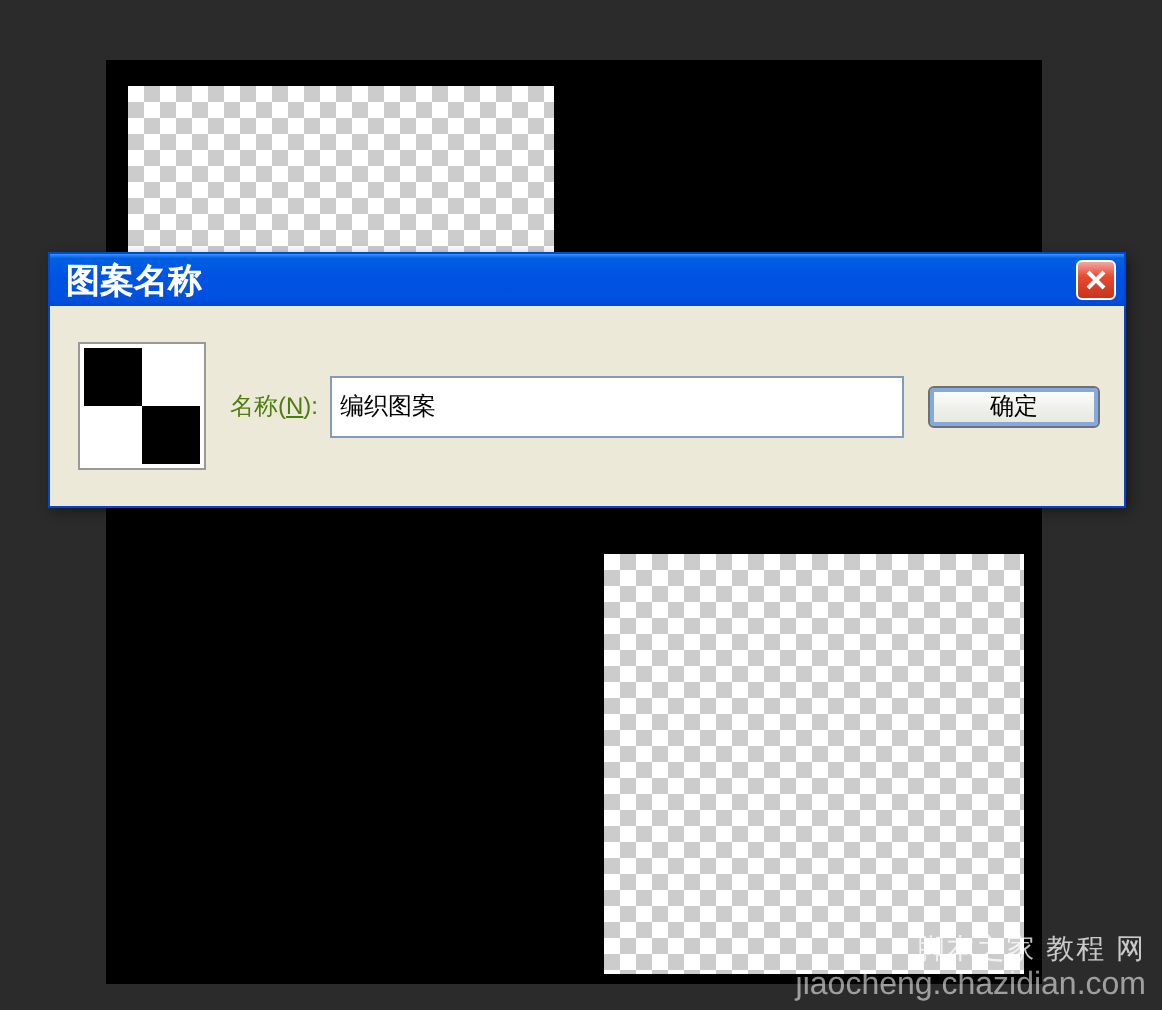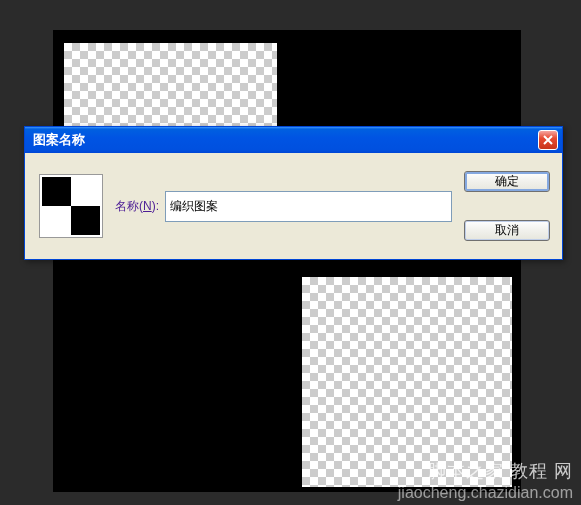--- a/index.html
+++ b/index.html
@@ -55,21 +55,21 @@
 }
 .titlebar {
   height: 26px;
   background: linear-gradient(to bottom, #3a93ff 0%, #0060e0 8%, #0054e3 40%, #0050df 88%, #0046d5 100%);
   display: flex;
   align-items: center;
   justify-content: space-between;
   padding: 0 4px 0 8px;
   color: #fff;
   font-weight: bold;
-  font-size: 13px;
+  font-size: 17px;
 }
 .close-btn {
   width: 20px;
   height: 20px;
   background: linear-gradient(to bottom, #f5a5a0 0%, #e74b32 40%, #c8341b 100%);
   border: 1px solid #fff;
   border-radius: 3px;
   display: flex;
   align-items: center;
   justify-content: center;
@@ -98,21 +98,21 @@
 }
 .pi-b { background: #000; }
 .pi-w { background: #fff; }
 .field-wrap {
   display: flex;
   align-items: center;
   gap: 6px;
   flex: 1;
 }
 .field-label {
-  color: #4c1d95;
+  color: #4d7c0f;
   white-space: nowrap;
 }
 .field-label u { text-decoration: underline; }
 .name-input {
   flex: 1;
   height: 31px;
   border: 1px solid #7f9db9;
   padding: 1px 4px;
   font-family: inherit;
   font-size: 12px;
@@ -140,21 +140,21 @@
 .watermark {
   position: absolute;
   right: 8px;
   bottom: 3px;
   color: rgba(255,255,255,0.75);
   font-size: 12px;
   font-family: sans-serif;
   text-align: right;
   line-height: 1.2;
 }
-.watermark .line1 { font-size: 18px; letter-spacing: 1px; }
+.watermark .line1 { font-size: 14px; letter-spacing: 1px; }
 .watermark .line2 { font-size: 16px; color: rgba(255,255,255,0.55); }
 </style>
 </head>
 <body>
 
 <div class="canvas-area">
   <div class="layer-top checker"></div>
   <div class="layer-bottom checker"></div>
 </div>
 
@@ -175,21 +175,20 @@
         <div class="pi-w"></div>
         <div class="pi-b"></div>
       </div>
     </div>
     <div class="field-wrap">
       <span class="field-label"><span>名称(</span><u>N</u><span>):</span></span>
       <input class="name-input" type="text" value="编织图案" style="">
     </div>
     <div class="btn-col">
       <button class="win-btn default">确定</button>
-      <button class="win-btn">取消</button>
     </div>
   </div>
 </div>
 
 <div class="watermark">
   <div class="line1">脚本之家 教程 网</div>
   <div class="line2">jiaocheng.chazidian.com</div>
 </div>
 
 </body></html>

